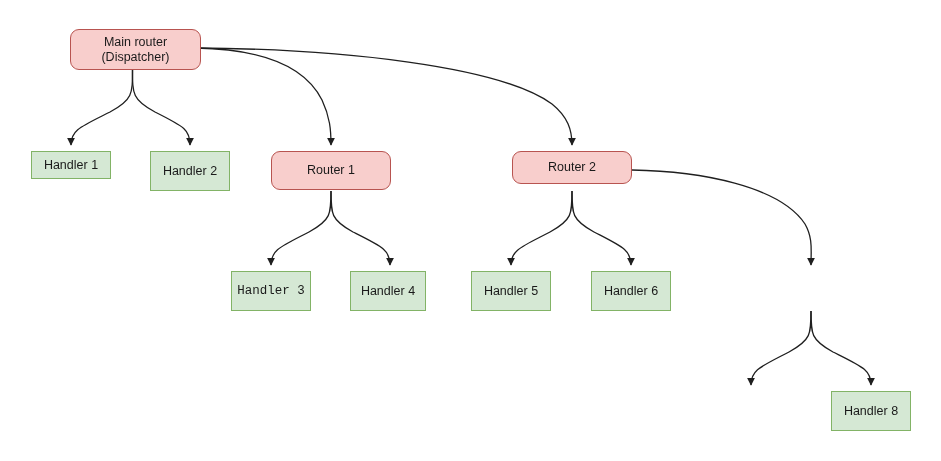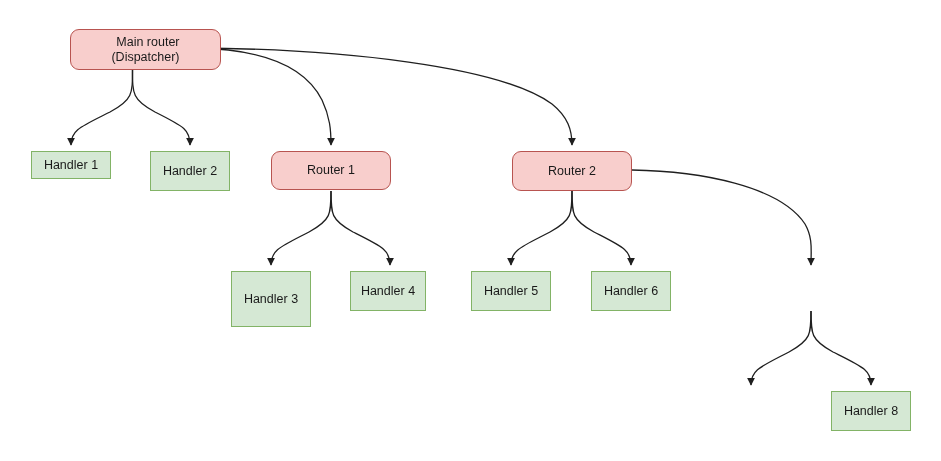--- a/index.html
+++ b/index.html
@@ -81,42 +81,42 @@
       <path d="M 572 191 C 572 214, 572 220, 594 232 C 623 247, 631 250, 631 265" marker-end="url(#arrow)"></path>
 
       <path d="M 632 170 C 700 171, 780 186, 805 224 C 813 238, 811 250, 811 265" marker-end="url(#arrow)"></path>
 
       <path d="M 811 311 C 811 334, 811 340, 789 352 C 760 367, 751 370, 751 385" marker-end="url(#arrow)"></path>
 
       <path d="M 811 311 C 811 334, 811 340, 833 352 C 863 367, 871 370, 871 385" marker-end="url(#arrow)"></path>
     </g>
   </svg>
 
-  <div class="node node-router" id="node-main-router" style="left: 70px; top: 29px; width: 151px; height: 41px; text-align: right;">
+  <div class="node node-router" id="node-main-router" style="left: 70px; top: 29px; width: 131px; height: 41px;">
     <span class="node-label">Main router
 (Dispatcher)</span>
   </div>
 
   <div class="node node-handler" id="node-handler-1" style="left: 31px; top: 151px; width: 80px; height: 28px;">
     <span class="node-label">Handler 1</span>
   </div>
 
   <div class="node node-handler" id="node-handler-2" style="left: 150px; top: 151px; width: 80px; height: 40px;">
     <span class="node-label">Handler 2</span>
   </div>
 
   <div class="node node-router" id="node-router-1" style="left: 271px; top: 151px; width: 120px; height: 39px;">
     <span class="node-label">Router 1</span>
   </div>
 
-  <div class="node node-router" id="node-router-2" style="left: 512px; top: 151px; width: 120px; height: 40px;">
+  <div class="node node-router" id="node-router-2" style="left: 512px; top: 151px; width: 120px; height: 33px;">
     <span class="node-label">Router 2</span>
   </div>
 
-  <div class="node node-handler" id="node-handler-3" style="left: 231px; top: 271px; width: 80px; height: 56px;">
+  <div class="node node-handler" id="node-handler-3" style="left: 231px; top: 271px; width: 80px; height: 40px; font-family: Liberation Mono, monospace;">
     <span class="node-label">Handler 3</span>
   </div>
 
   <div class="node node-handler" id="node-handler-4" style="left: 350px; top: 271px; width: 76px; height: 40px;">
     <span class="node-label">Handler 4</span>
   </div>
 
   <div class="node node-handler" id="node-handler-5" style="left: 471px; top: 271px; width: 80px; height: 40px; align-items: center;">
     <span class="node-label">Handler 5</span>
   </div>

